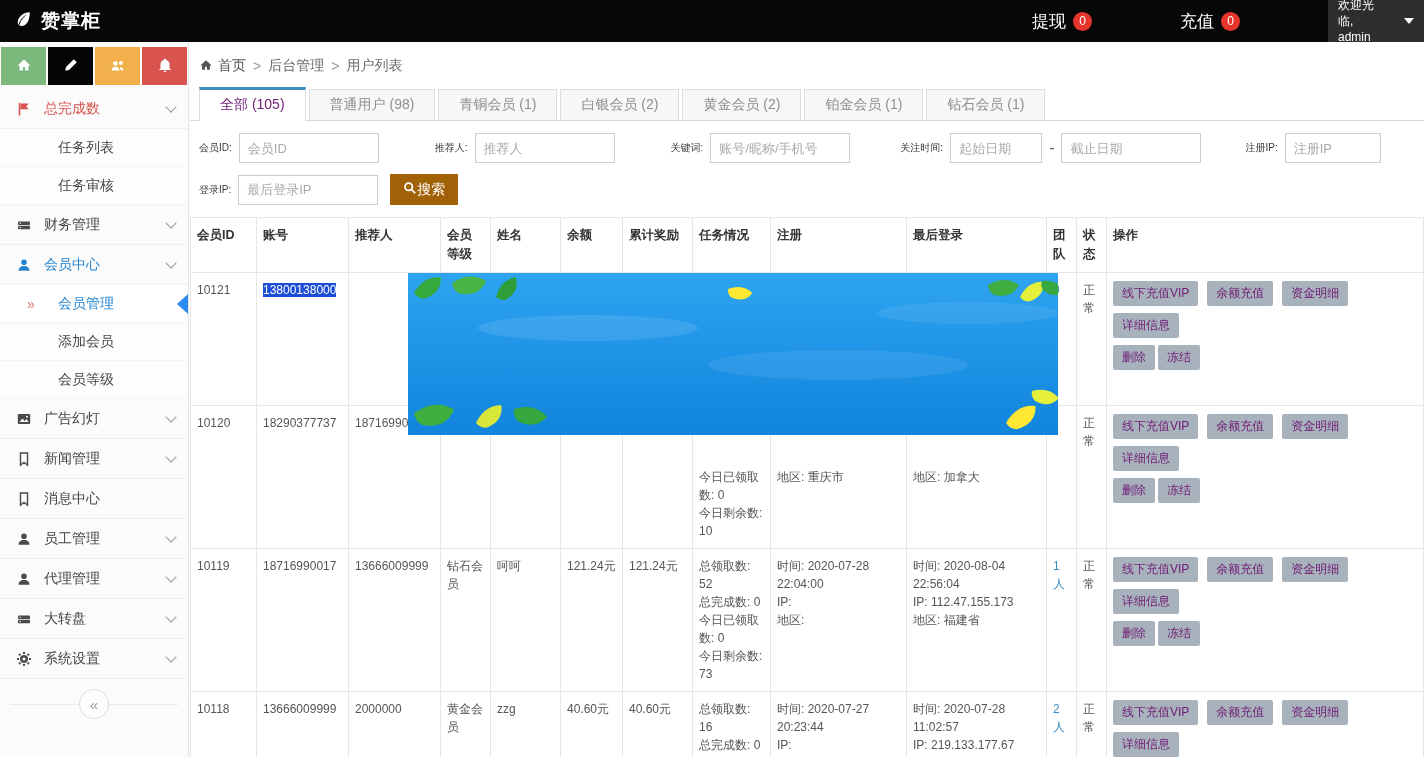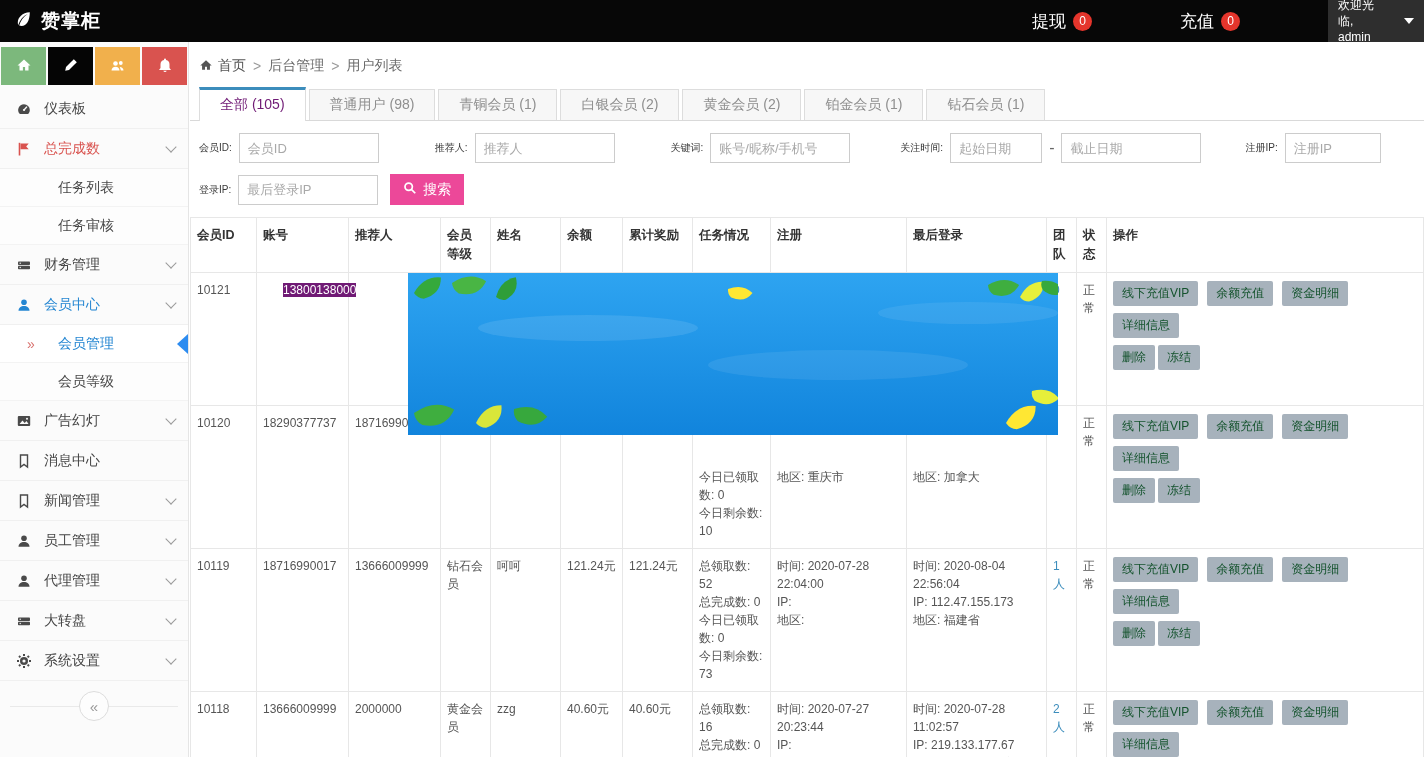--- a/index.html
+++ b/index.html
@@ -49,32 +49,32 @@
   .search { padding:12px 8px 12px 9px; }
   .search-row { display:flex; align-items:center; }
   .search-row + .search-row { margin-top:11px; }
   .fld { display:flex; align-items:center; }
   .fld label { font-size:10px; color:#3a3a3a; margin-right:7px; white-space:nowrap; }
   .fld input { height:30px; border:1px solid #ccc; padding:0 8px; font-size:13px; color:#555; background:#fff; }
   .fld input::placeholder { color:#a9a9a9; }
   .in-md { width:140px; } .in-date { width:92px; } .in-date2 { width:140px; } .in-ip { width:96px; }
   .mr-lg { margin-right:56px; } .mr-md { margin-right:50px; } .mr-sm { margin-right:44px; }
   .range-dash { margin:0 7px; color:#666; }
-  .search-btn { margin-left:12px; height:31px; background:#ec4899; color:#fff; border:none; font-size:14px; padding:0 13px; display:flex; align-items:center; gap:6px; cursor:pointer; }
+  .search-btn { margin-left:12px; height:31px; background:#a16207; color:#fff; border:none; font-size:14px; padding:0 13px; display:flex; align-items:center; cursor:pointer; }
 
   
   table.users { border-collapse:collapse; table-layout:fixed; width:1234px; font-size:12px; color:#555; }
   table.users th, table.users td { border:1px solid #e7e7e7; vertical-align:top; text-align:left; padding:8px 6px; line-height:1.5; font-weight:normal; }
   table.users th { color:#333; font-weight:bold; font-size:12.5px; }
   td.narrow, th.narrow { padding:8px 4px; }
   .ml { white-space:pre-line; }
-  .sel { background:#701a75; color:#fff;margin-left:20px; }
+  .sel { background:#1d4ed8; color:#fff; }
   .team-link { color:#3c8dbc; cursor:pointer; }
   tr.r1 { height:133px; } tr.r2 { height:125px; } tr.r3 { height:135px; }
-  .btn-op { display:inline-block; background:#a7b2bc; color:#14532d; border:none; font-size:12px; padding:4px 9px; border-radius:2px; margin:0 9px 7px 0; cursor:pointer; white-space:nowrap; font-family:inherit; }
+  .btn-op { display:inline-block; background:#a7b2bc; color:#701a75; border:none; font-size:12px; padding:4px 9px; border-radius:2px; margin:0 9px 7px 0; cursor:pointer; white-space:nowrap; font-family:inherit; }
   .btn-op.tight { margin-right:3px; }
 
   
   .banner-overlay { position:absolute; left:408px; top:273px; width:650px; height:162px; z-index:50; overflow:hidden; }
 </style>
 </head>
 <body>
 
 <div class="topbar">
   <div class="brand">
@@ -125,30 +125,20 @@
           </svg></span>
       </button>
     <button class="qbtn red">
         <span><svg width="16" height="16" viewBox="0 0 16 16" fill="#fff">
             <path d="M8 1.5a1 1 0 0 1 1 1v.6A4.5 4.5 0 0 1 12.5 7.5V11l1.5 2H2l1.5-2V7.5A4.5 4.5 0 0 1 7 3.1v-.6a1 1 0 0 1 1-1z"></path>
             <path d="M6.3 13.8a1.8 1.8 0 0 0 3.4 0z"></path>
           </svg></span>
       </button>
   </div>
 
-  <div class="menu-item">
-    <span class="mi-icon">
-        <svg width="16" height="16" viewBox="0 0 16 16">
-          <path d="M8 3.2a5.8 5.8 0 0 1 5.8 5.8c0 1.6-.7 3.1-1.7 4.1H3.9A5.8 5.8 0 0 1 8 3.2z" fill="#4a4a4a"></path>
-          <line x1="8" y1="9" x2="11" y2="5.6" stroke="#fbfbfb" stroke-width="1.4"></line>
-          <circle cx="8" cy="9" r="1.1" fill="#fbfbfb"></circle>
-        </svg>
-      </span>
-    <span>仪表板</span>
-  </div>
 
   <div class="menu-item red-item">
     <span class="mi-icon">
         <svg width="16" height="16" viewBox="0 0 16 16">
           <line x1="3.5" y1="1.8" x2="3.5" y2="14.5" stroke="#d9534f" stroke-width="1.6"></line>
           <path d="M4.5 2.5h8.2L10.2 5.4l2.5 2.9H4.5z" fill="#d9534f"></path>
         </svg>
       </span>
     <span>总完成数</span>
     <span class="chev"></span>
@@ -185,20 +175,23 @@
     <span>会员中心</span>
     <span class="chev"></span>
   </div>
   <div class="submenu">
     <div class="sub-item active">
       <span class="mark">»</span>
       <span>会员管理</span>
       <span class="cur-arrow"></span>
     </div>
     <div class="sub-item">
+        <span>添加会员</span>
+      </div>
+    <div class="sub-item">
         <span>会员等级</span>
       </div>
   </div>
 
   <div class="menu-item">
     <span class="mi-icon">
         <svg width="16" height="16" viewBox="0 0 16 16">
           <rect x="1.8" y="3" width="12.4" height="10" rx="1" fill="#4a4a4a"></rect>
           <path d="M3.5 11l3-3.5 2.2 2.5 1.8-2 2 3z" fill="#fbfbfb"></path>
           <circle cx="11" cy="5.8" r="1" fill="#fbfbfb"></circle>
@@ -207,31 +200,31 @@
     <span>广告幻灯</span>
     <span class="chev"></span>
   </div>
 
   <div class="menu-item">
     <span class="mi-icon">
         <svg width="16" height="16" viewBox="0 0 16 16">
           <path d="M4.5 2h7v12l-3.5-2.6L4.5 14z" fill="none" stroke="#4a4a4a" stroke-width="1.4"></path>
         </svg>
       </span>
-    <span>消息中心</span>
+    <span>新闻管理</span>
+    <span class="chev"></span>
   </div>
 
   <div class="menu-item">
     <span class="mi-icon">
         <svg width="16" height="16" viewBox="0 0 16 16">
           <path d="M4.5 2h7v12l-3.5-2.6L4.5 14z" fill="none" stroke="#4a4a4a" stroke-width="1.4"></path>
         </svg>
       </span>
-    <span>新闻管理</span>
-    <span class="chev"></span>
+    <span>消息中心</span>
   </div>
 
   <div class="menu-item">
     <span class="mi-icon">
         <svg width="16" height="16" viewBox="0 0 16 16" fill="#4a4a4a">
           <circle cx="8" cy="5.2" r="2.8"></circle>
           <path d="M2.5 13.8c0-3 2.4-4.8 5.5-4.8s5.5 1.8 5.5 4.8z"></path>
         </svg>
       </span>
     <span>员工管理</span>

